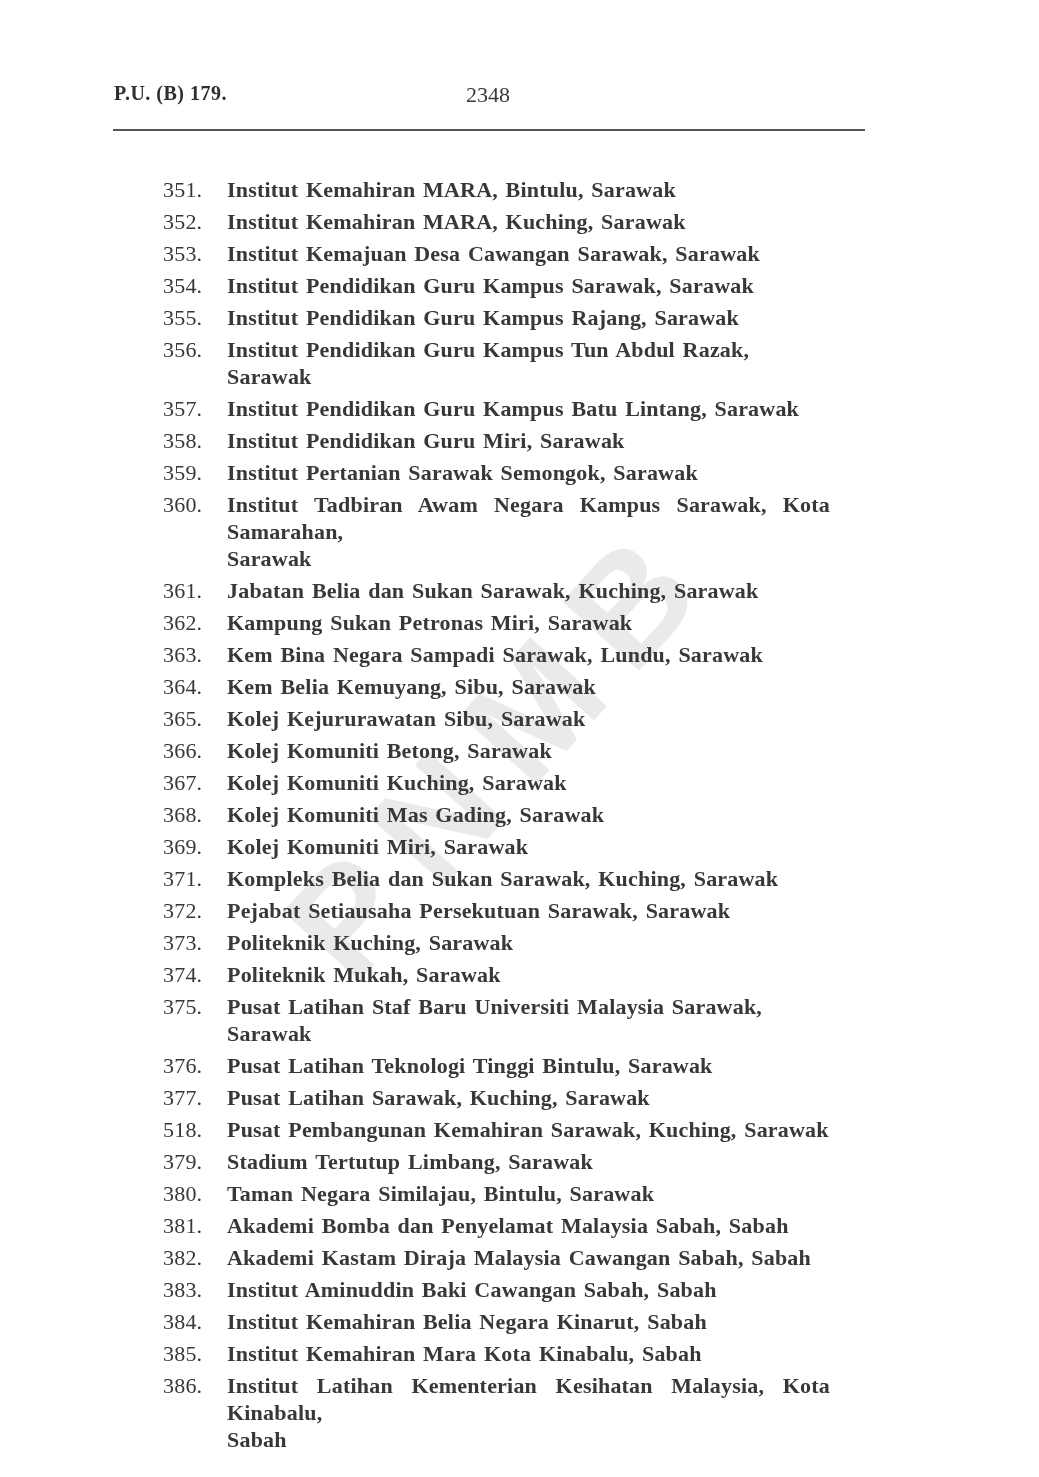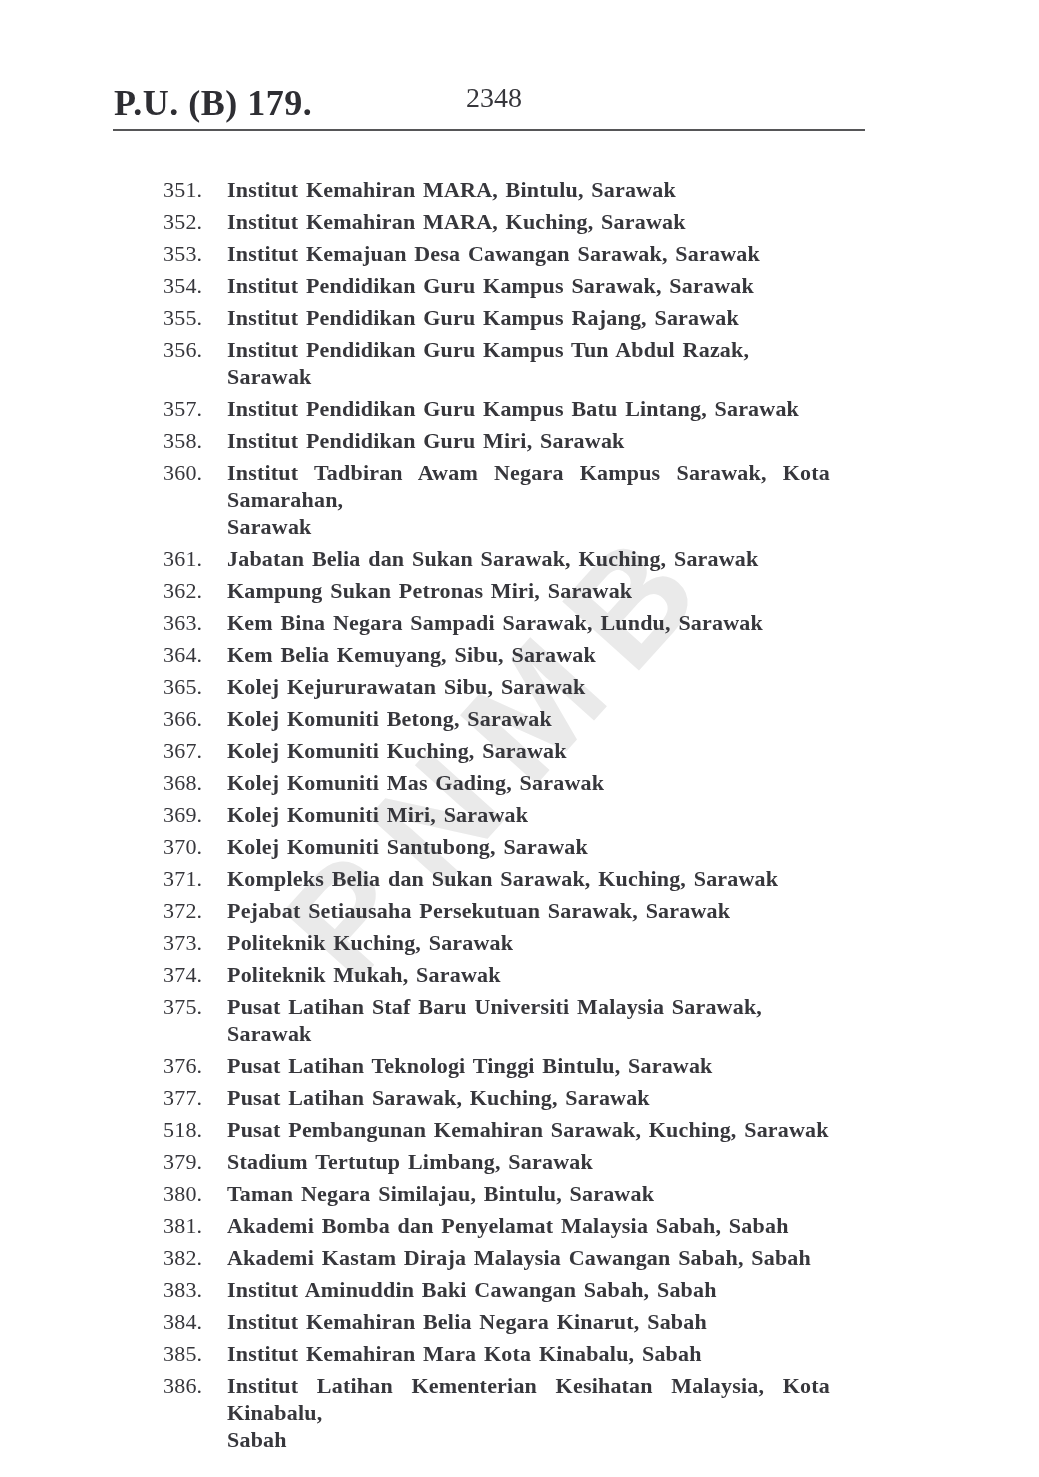--- a/index.html
+++ b/index.html
@@ -31,30 +31,30 @@
     top: 82px;
     left: 0;
     width: 100%;
     height: 34px;
     z-index: 1;
   }
   .gaz-number {
     position: absolute;
     left: 114px;
     top: 0;
-    font-size: 36px;
+    font-size: 20px;
     font-weight: 700;
     letter-spacing: 0.5px;
     color: #2e2e33;
   }
   .page-number {
     position: absolute;
     left: 466px;
     top: 0;
-    font-size: 28px;
+    font-size: 22px;
     color: #37373c;
   }
   .rule {
     position: absolute;
     left: 113px;
     top: 129px;
     width: 752px;
     height: 2px;
     background: #565658;
     z-index: 1;
@@ -146,20 +146,26 @@
           <div class="line">Institut Pendidikan Guru Kampus Batu Lintang, Sarawak</div>
         </span>
       </div>
       <div class="row">
         <span class="num">358.</span>
         <span class="txt">
           <div class="line">Institut Pendidikan Guru Miri, Sarawak</div>
         </span>
       </div>
       <div class="row">
+        <span class="num">359.</span>
+        <span class="txt">
+          <div class="line">Institut Pertanian Sarawak Semongok, Sarawak</div>
+        </span>
+      </div>
+      <div class="row">
         <span class="num">360.</span>
         <span class="txt">
           <div class="line jline">Institut Tadbiran Awam Negara Kampus Sarawak, Kota Samarahan,</div>
           <div class="line">Sarawak</div>
         </span>
       </div>
       <div class="row">
         <span class="num">361.</span>
         <span class="txt">
           <div class="line">Jabatan Belia dan Sukan Sarawak, Kuching, Sarawak</div>
@@ -207,26 +213,20 @@
           <div class="line">Kolej Komuniti Mas Gading, Sarawak</div>
         </span>
       </div>
       <div class="row">
         <span class="num">369.</span>
         <span class="txt">
           <div class="line">Kolej Komuniti Miri, Sarawak</div>
         </span>
       </div>
       <div class="row">
-        <span class="num">370.</span>
-        <span class="txt">
-          <div class="line">Kolej Komuniti Santubong, Sarawak</div>
-        </span>
-      </div>
-      <div class="row">
         <span class="num">371.</span>
         <span class="txt">
           <div class="line">Kompleks Belia dan Sukan Sarawak, Kuching, Sarawak</div>
         </span>
       </div>
       <div class="row">
         <span class="num">372.</span>
         <span class="txt">
           <div class="line">Pejabat Setiausaha Persekutuan Sarawak, Sarawak</div>
         </span>

